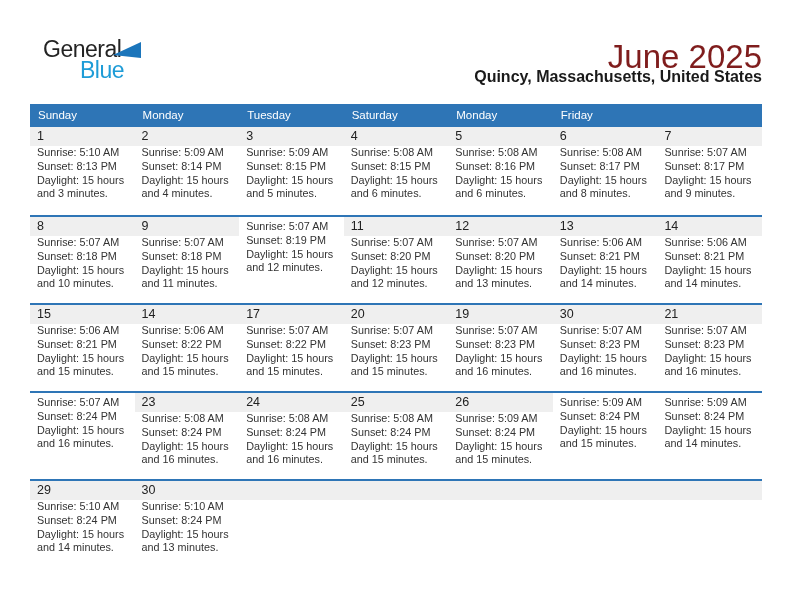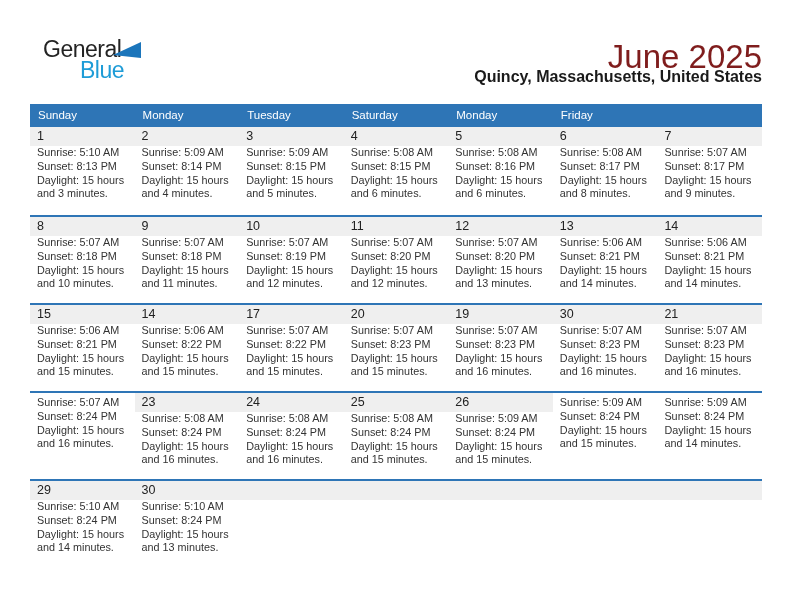--- a/index.html
+++ b/index.html
@@ -153,21 +153,20 @@
             <div class="iline">and 10 minutes.</div>
           </div>
           <div class="cell">
             <div class="daynum">9</div>
             <div class="iline">Sunrise: 5:07 AM</div>
             <div class="iline">Sunset: 8:18 PM</div>
             <div class="iline">Daylight: 15 hours</div>
             <div class="iline">and 11 minutes.</div>
           </div>
           <div class="cell">
-            <div class="daynum">10</div>
             <div class="iline">Sunrise: 5:07 AM</div>
             <div class="iline">Sunset: 8:19 PM</div>
             <div class="iline">Daylight: 15 hours</div>
             <div class="iline">and 12 minutes.</div>
           </div>
           <div class="cell">
             <div class="daynum">11</div>
             <div class="iline">Sunrise: 5:07 AM</div>
             <div class="iline">Sunset: 8:20 PM</div>
             <div class="iline">Daylight: 15 hours</div>

